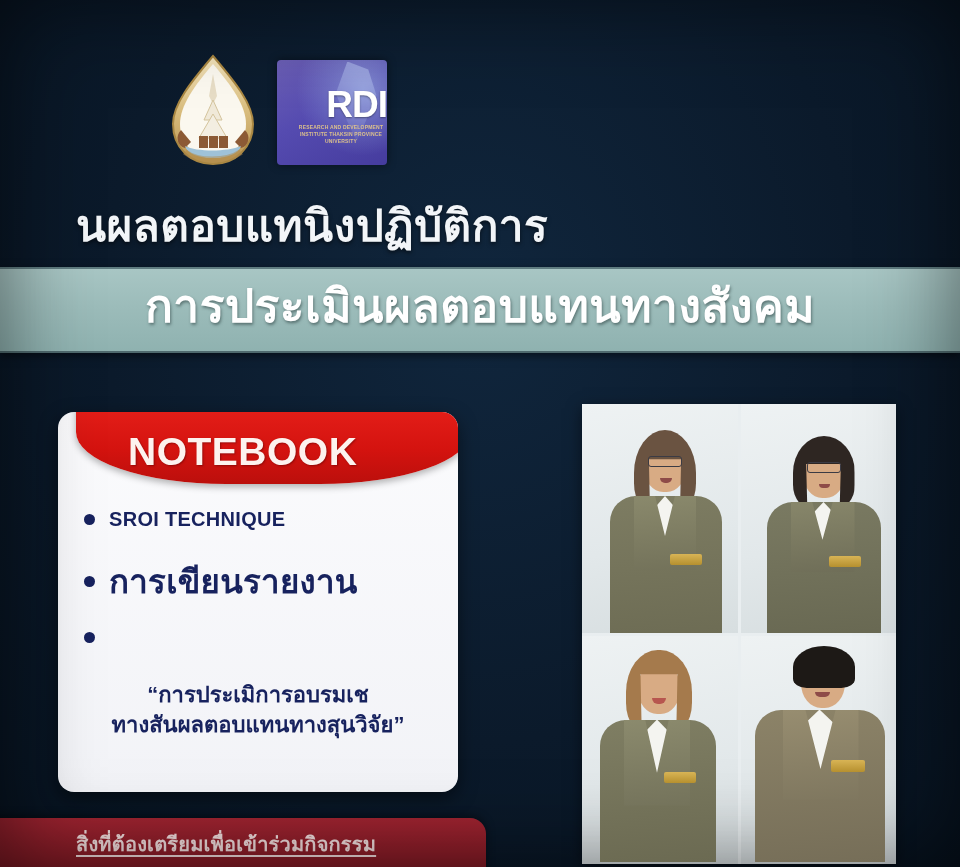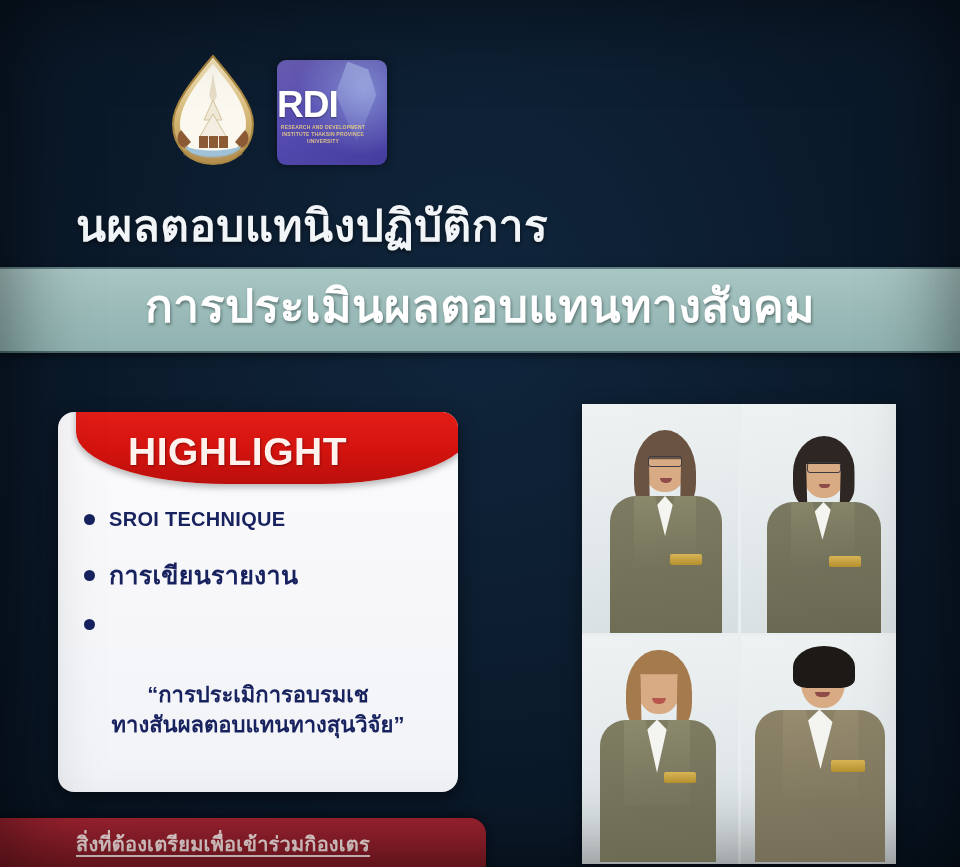--- a/index.html
+++ b/index.html
@@ -34,29 +34,29 @@
     position: relative;
     width: 96px;
     height: 120px;
   }
   .uni-seal svg { display: block; }
 
   .rdi-logo {
     position: relative;
     width: 110px;
     height: 105px;
-    border-radius: 9px;
+    border-radius: 4px;
     background:
       radial-gradient(circle at 78% 28%, rgba(150,170,225,.65) 0%, rgba(92,96,180,0) 58%),
       linear-gradient(150deg, #6b5fb5 0%, #554bb0 45%, #453c9e 100%);
     box-shadow: 0 0 10px rgba(0,0,0,.45);
     overflow: hidden;
     display: flex;
     flex-direction: column;
-    align-items: flex-start;
+    align-items: flex-end;
     justify-content: center;
   }
   .rdi-figure {
     position: absolute;
     right: 6px;
     top: 2px;
     width: 58px;
     height: 80px;
     background: linear-gradient(200deg, rgba(190,205,245,.55), rgba(120,130,200,.05));
     clip-path: polygon(42% 0%, 78% 10%, 92% 42%, 74% 74%, 58% 100%, 40% 72%, 22% 40%);
@@ -212,21 +212,21 @@
     background: #17225e;
     flex: 0 0 11px;
   }
   .bullet-label {
     font-size: 20px;
     font-weight: bold;
     color: #17225e;
     letter-spacing: .3px;
     white-space: nowrap;
   }
-  .bullet-label.thai { font-size: 25px; }
+  .bullet-label.thai { font-size: 33px; }
 
   .quote-block {
     position: absolute;
     left: 20px;
     top: 268px;
     width: 360px;
     text-align: center;
     font-size: 22px;
     font-weight: bold;
     color: #17225e;
@@ -445,21 +445,21 @@
 
   <div class="main-heading">นผลตอบแทนิงปฏิบัติการ</div>
 
   <div class="teal-band">
     <div class="teal-band-text">การประเมินผลตอบแทนทางสังคม</div>
   </div>
 
   <div class="highlight-card">
 
     <div class="highlight-banner">
-      <span class="highlight-banner-text">HIGHLIGHT</span>
+      <span class="highlight-banner-text">NOTEBOOK</span>
     </div>
 
     <ul class="bullets">
       <li class="bullet">
         <span class="bullet-dot"></span>
         <span class="bullet-label">SROI TECHNIQUE</span>
       </li>
       <li class="bullet">
         <span class="bullet-dot"></span>
         <span class="bullet-label thai">การเขียนรายงาน</span>
@@ -516,19 +516,19 @@
       <div class="p-mouth"></div>
       <div class="p-body"></div>
       <div class="p-shirt"></div>
       <div class="p-lapel"></div>
       <div class="p-badge"></div>
     </div>
 
   </div>
 
   <div class="prep-panel">
-    <div class="prep-title">สิ่งที่ต้องเตรียมเพื่อเข้าร่วมกิองเตร</div>
+    <div class="prep-title">สิ่งที่ต้องเตรียมเพื่อเข้าร่วมกิจกรรม</div>
     <div class="prep-item">1.COMPUTER NOTEBOOK</div>
   </div>
 
   <div class="vignette"></div>
 
 </div>
 
 </body></html>

